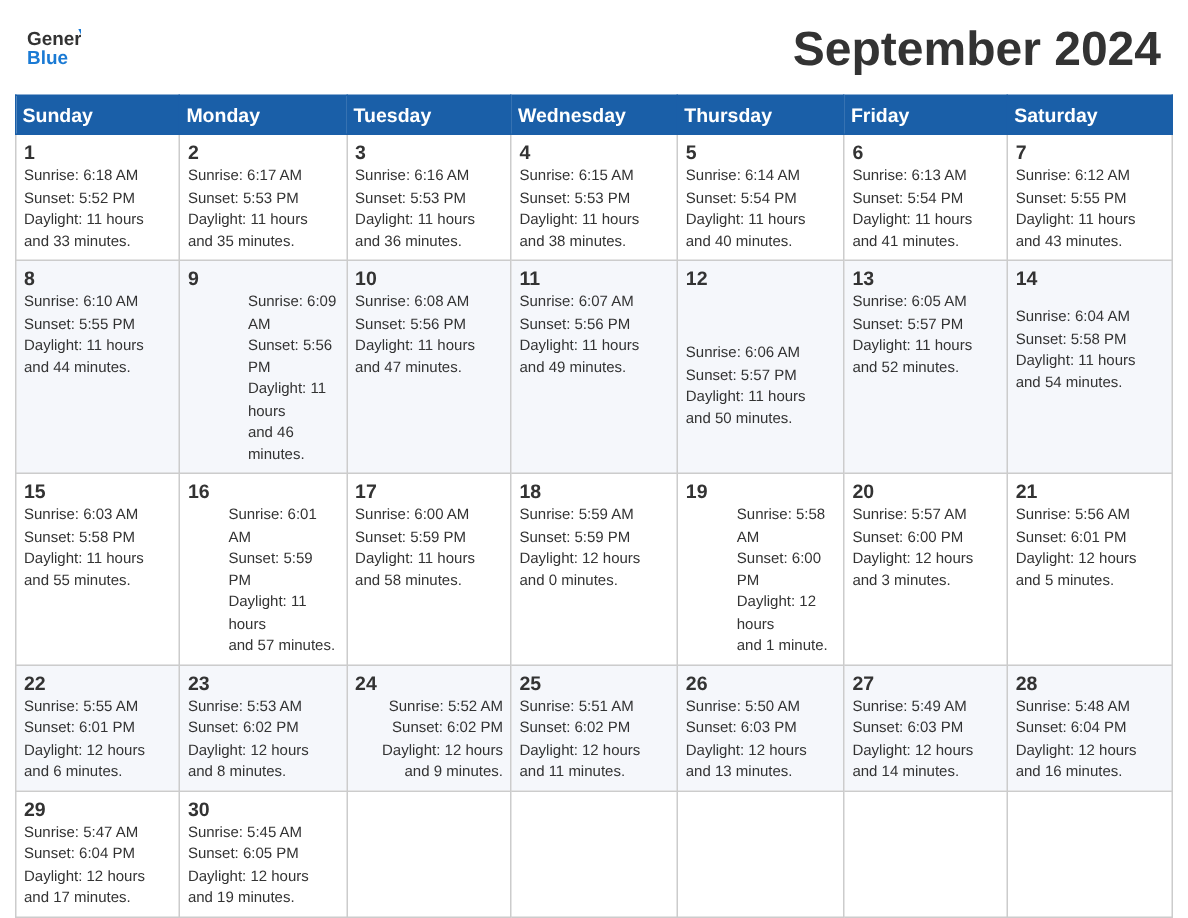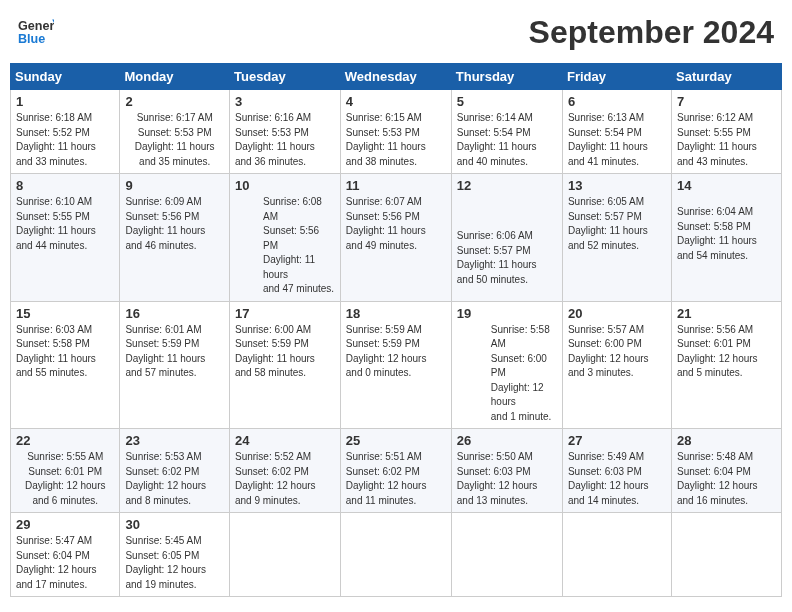--- a/index.html
+++ b/index.html
@@ -108,21 +108,21 @@
       <tr>
         <td>
           <div class="day-number">1</div>
           <div class="day-info" style="white-space: pre-line;">Sunrise: 6:18 AM
 Sunset: 5:52 PM
 Daylight: 11 hours
 and 33 minutes.</div>
         </td>
         <td>
           <div class="day-number">2</div>
-          <div class="day-info" style="white-space: pre-line; text-align: center;">Sunrise: 6:17 AM
+          <div class="day-info" style="white-space: pre-line;">Sunrise: 6:17 AM
 Sunset: 5:53 PM
 Daylight: 11 hours
 and 35 minutes.</div>
         </td>
         <td>
           <div class="day-number">3</div>
           <div class="day-info" style="white-space: pre-line;">Sunrise: 6:16 AM
 Sunset: 5:53 PM
 Daylight: 11 hours
 and 36 minutes.</div>
@@ -159,28 +159,28 @@
       <tr>
         <td>
           <div class="day-number">8</div>
           <div class="day-info" style="white-space: pre-line;">Sunrise: 6:10 AM
 Sunset: 5:55 PM
 Daylight: 11 hours
 and 44 minutes.</div>
         </td>
         <td>
           <div class="day-number">9</div>
-          <div class="day-info" style="white-space: pre-line;">Sunrise: 6:09 AM
+          <div class="day-info" style="white-space: pre-line; margin-left: 40px;">Sunrise: 6:09 AM
 Sunset: 5:56 PM
 Daylight: 11 hours
 and 46 minutes.</div>
         </td>
         <td>
           <div class="day-number">10</div>
-          <div class="day-info" style="white-space: pre-line; margin-left: 28px;">Sunrise: 6:08 AM
+          <div class="day-info" style="white-space: pre-line;">Sunrise: 6:08 AM
 Sunset: 5:56 PM
 Daylight: 11 hours
 and 47 minutes.</div>
         </td>
         <td>
           <div class="day-number">11</div>
           <div class="day-info" style="white-space: pre-line;">Sunrise: 6:07 AM
 Sunset: 5:56 PM
 Daylight: 11 hours
 and 49 minutes.</div>
@@ -210,21 +210,21 @@
       <tr>
         <td>
           <div class="day-number">15</div>
           <div class="day-info" style="white-space: pre-line;">Sunrise: 6:03 AM
 Sunset: 5:58 PM
 Daylight: 11 hours
 and 55 minutes.</div>
         </td>
         <td>
           <div class="day-number">16</div>
-          <div class="day-info" style="white-space: pre-line;">Sunrise: 6:01 AM
+          <div class="day-info" style="white-space: pre-line; margin-left: 27px;">Sunrise: 6:01 AM
 Sunset: 5:59 PM
 Daylight: 11 hours
 and 57 minutes.</div>
         </td>
         <td>
           <div class="day-number">17</div>
           <div class="day-info" style="white-space: pre-line;">Sunrise: 6:00 AM
 Sunset: 5:59 PM
 Daylight: 11 hours
 and 58 minutes.</div>
@@ -254,35 +254,35 @@
           <div class="day-number">21</div>
           <div class="day-info" style="white-space: pre-line;">Sunrise: 5:56 AM
 Sunset: 6:01 PM
 Daylight: 12 hours
 and 5 minutes.</div>
         </td>
       </tr>
       <tr>
         <td>
           <div class="day-number">22</div>
-          <div class="day-info" style="white-space: pre-line; text-align: center;">Sunrise: 5:55 AM
+          <div class="day-info" style="white-space: pre-line;">Sunrise: 5:55 AM
 Sunset: 6:01 PM
 Daylight: 12 hours
 and 6 minutes.</div>
         </td>
         <td>
           <div class="day-number">23</div>
           <div class="day-info" style="white-space: pre-line;">Sunrise: 5:53 AM
 Sunset: 6:02 PM
 Daylight: 12 hours
 and 8 minutes.</div>
         </td>
         <td>
           <div class="day-number">24</div>
-          <div class="day-info" style="white-space: pre-line;">Sunrise: 5:52 AM
+          <div class="day-info" style="white-space: pre-line; text-align: right;">Sunrise: 5:52 AM
 Sunset: 6:02 PM
 Daylight: 12 hours
 and 9 minutes.</div>
         </td>
         <td>
           <div class="day-number">25</div>
           <div class="day-info" style="white-space: pre-line;">Sunrise: 5:51 AM
 Sunset: 6:02 PM
 Daylight: 12 hours
 and 11 minutes.</div>

